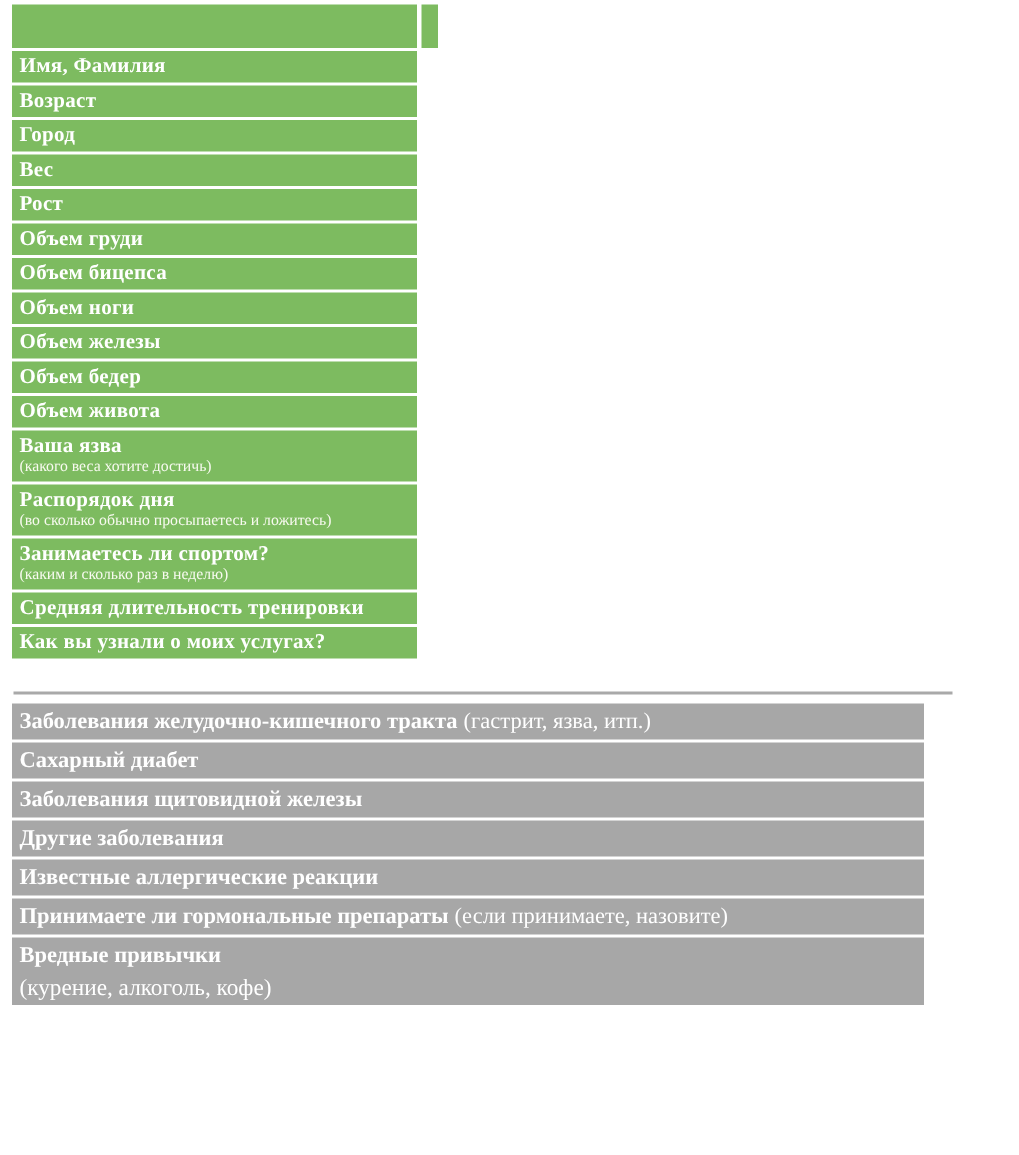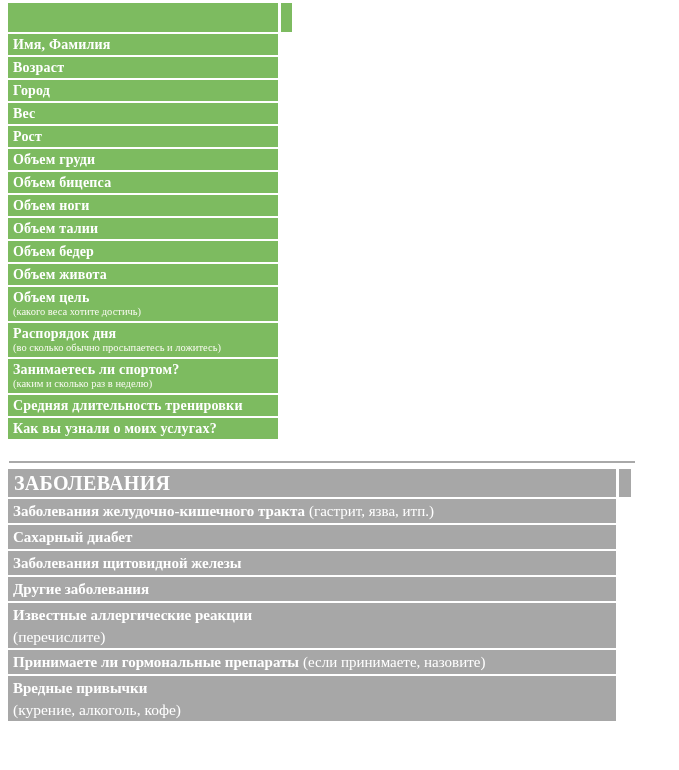--- a/index.html
+++ b/index.html
@@ -161,21 +161,21 @@
   <div class="row">
     <div class="cell main green">
       <div class="q-label">Объем ноги</div>
 
     </div>
     <div class="cell tag pale"></div>
   </div>
 
   <div class="row">
     <div class="cell main green">
-      <div class="q-label">Объем талии</div>
+      <div class="q-label">Объем железы</div>
 
     </div>
     <div class="cell tag pale"></div>
   </div>
 
   <div class="row">
     <div class="cell main green">
       <div class="q-label">Объем бедер</div>
 
     </div>
@@ -185,21 +185,21 @@
   <div class="row">
     <div class="cell main green">
       <div class="q-label">Объем живота</div>
 
     </div>
     <div class="cell tag pale"></div>
   </div>
 
   <div class="row">
     <div class="cell main green">
-      <div class="q-label">Объем цель</div>
+      <div class="q-label">Ваша язва</div>
       <div class="q-note">(какого веса хотите достичь)</div>
     </div>
     <div class="cell tag pale"></div>
   </div>
 
 
   <div class="row">
     <div class="cell main green">
       <div class="q-label">Распорядок дня</div>
       <div class="q-note">(во сколько обычно просыпаетесь и ложитесь)</div>
@@ -229,26 +229,20 @@
 
     </div>
     <div class="cell tag pale"></div>
   </div>
 </div>
   </section>
 
   <div class="section-divider"></div>
 
   <section class="diseases-table">
-    <div class="row header-row">
-      <div class="cell main gray">
-        <span class="diseases-title">ЗАБОЛЕВАНИЯ</span>
-      </div>
-      <div class="cell tag gray"></div>
-    </div>
     <div id="disease-rows">
   <div class="row">
     <div class="cell main gray">
       <div class="d-label">
         <span class="d-label-text">Заболевания желудочно-кишечного тракта</span><span class="d-note-inline">(гастрит, язва, итп.)</span>
       </div>
 
     </div>
     <div class="cell tag lgray"></div>
   </div>
@@ -281,21 +275,20 @@
 
     </div>
     <div class="cell tag lgray"></div>
   </div>
 
   <div class="row">
     <div class="cell main gray">
       <div class="d-label">
         <span class="d-label-text">Известные аллергические реакции</span>
       </div>
-      <div class="d-note-block">(перечислите)</div>
     </div>
     <div class="cell tag lgray"></div>
   </div>
 
   <div class="row">
     <div class="cell main gray">
       <div class="d-label">
         <span class="d-label-text">Принимаете ли гормональные препараты</span><span class="d-note-inline">(если принимаете, назовите)</span>
       </div>
 

